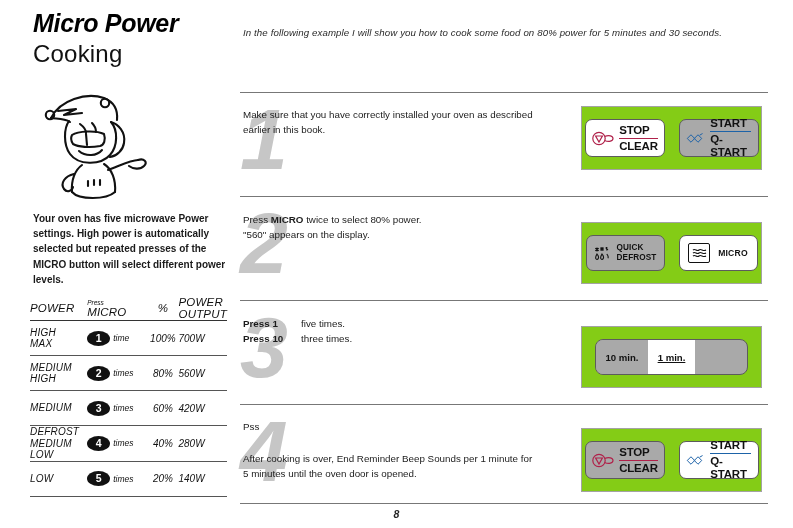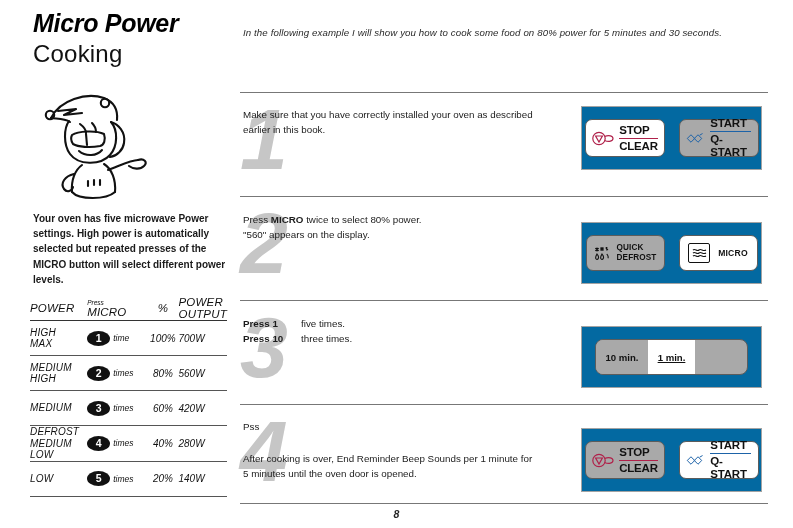--- a/index.html
+++ b/index.html
@@ -171,21 +171,21 @@
     z-index: 2;
   }
   .step-text b { font-weight: bold; }
   .two-col-line { display: flex; }
   .two-col-line .c1 { width: 58px; font-weight: bold; }
   .two-col-line .c2 { }
 
   
   .panel {
     position: absolute;
-    background: #0369a1;
+    background: #84cc16;
     border: 1px solid #a3a3a3;
     display: flex;
     align-items: center;
     justify-content: center;
     gap: 14px;
   }
   .key {
     border-radius: 7px;
     display: flex;
     align-items: center;

